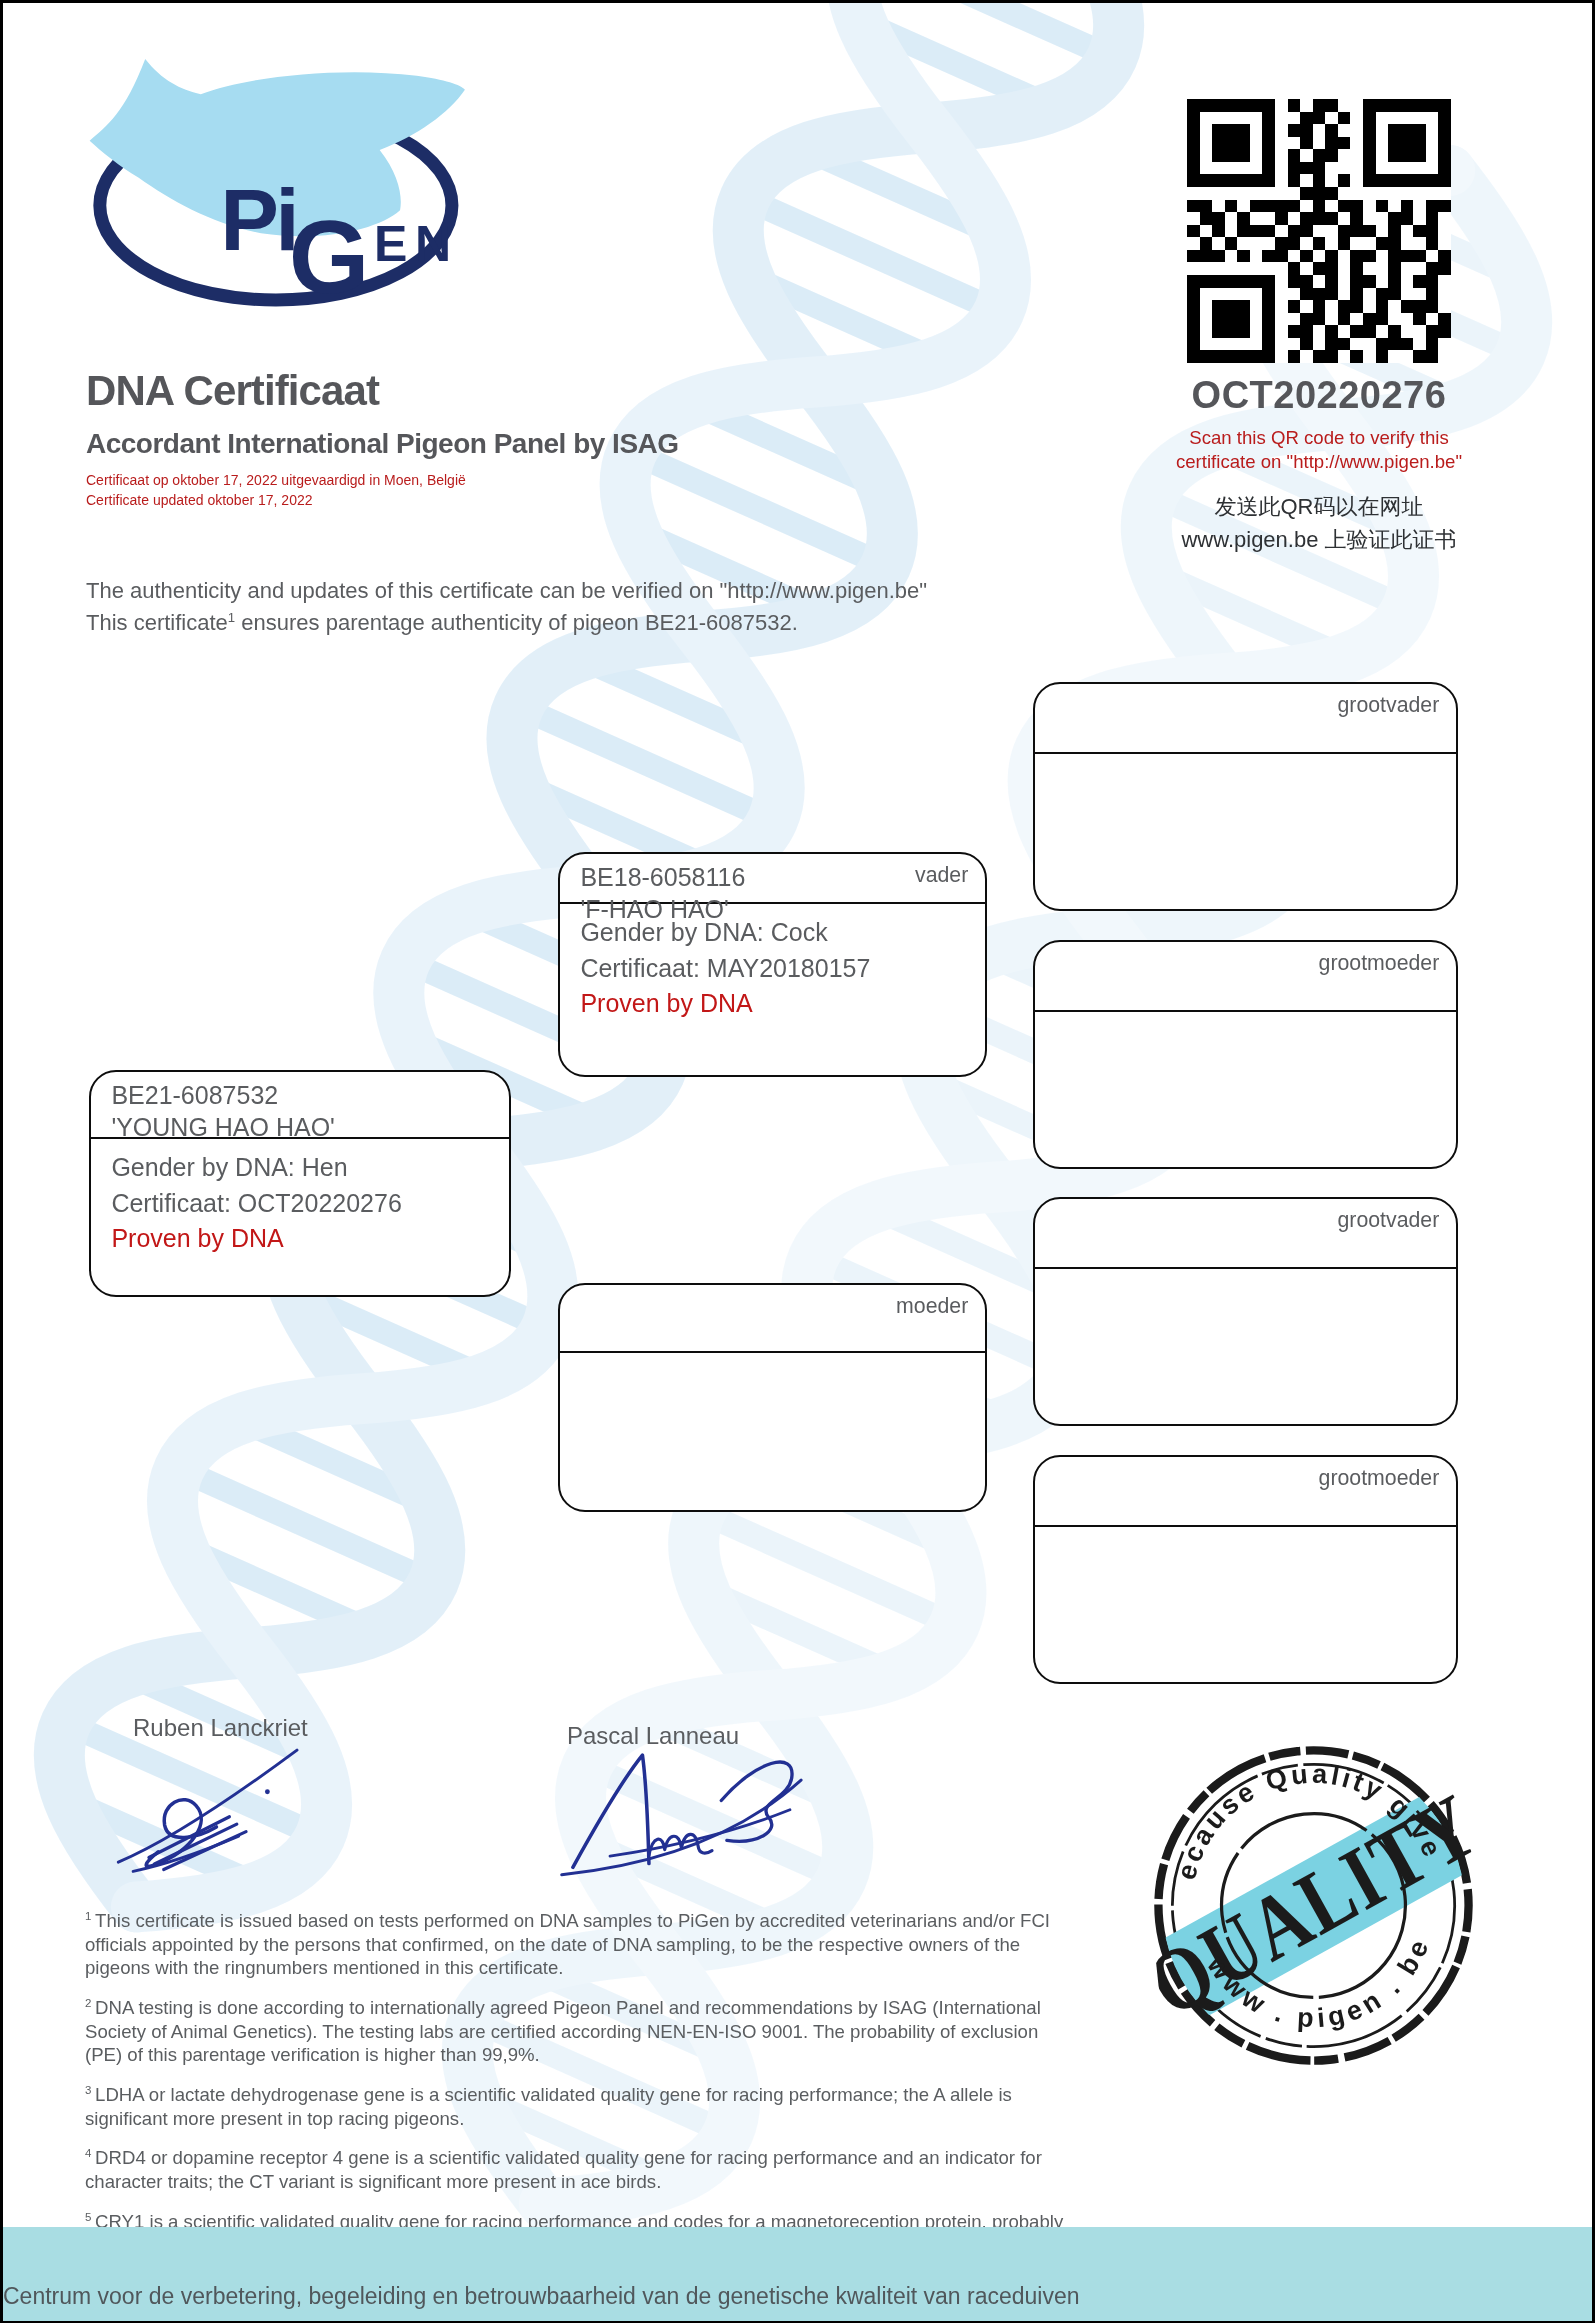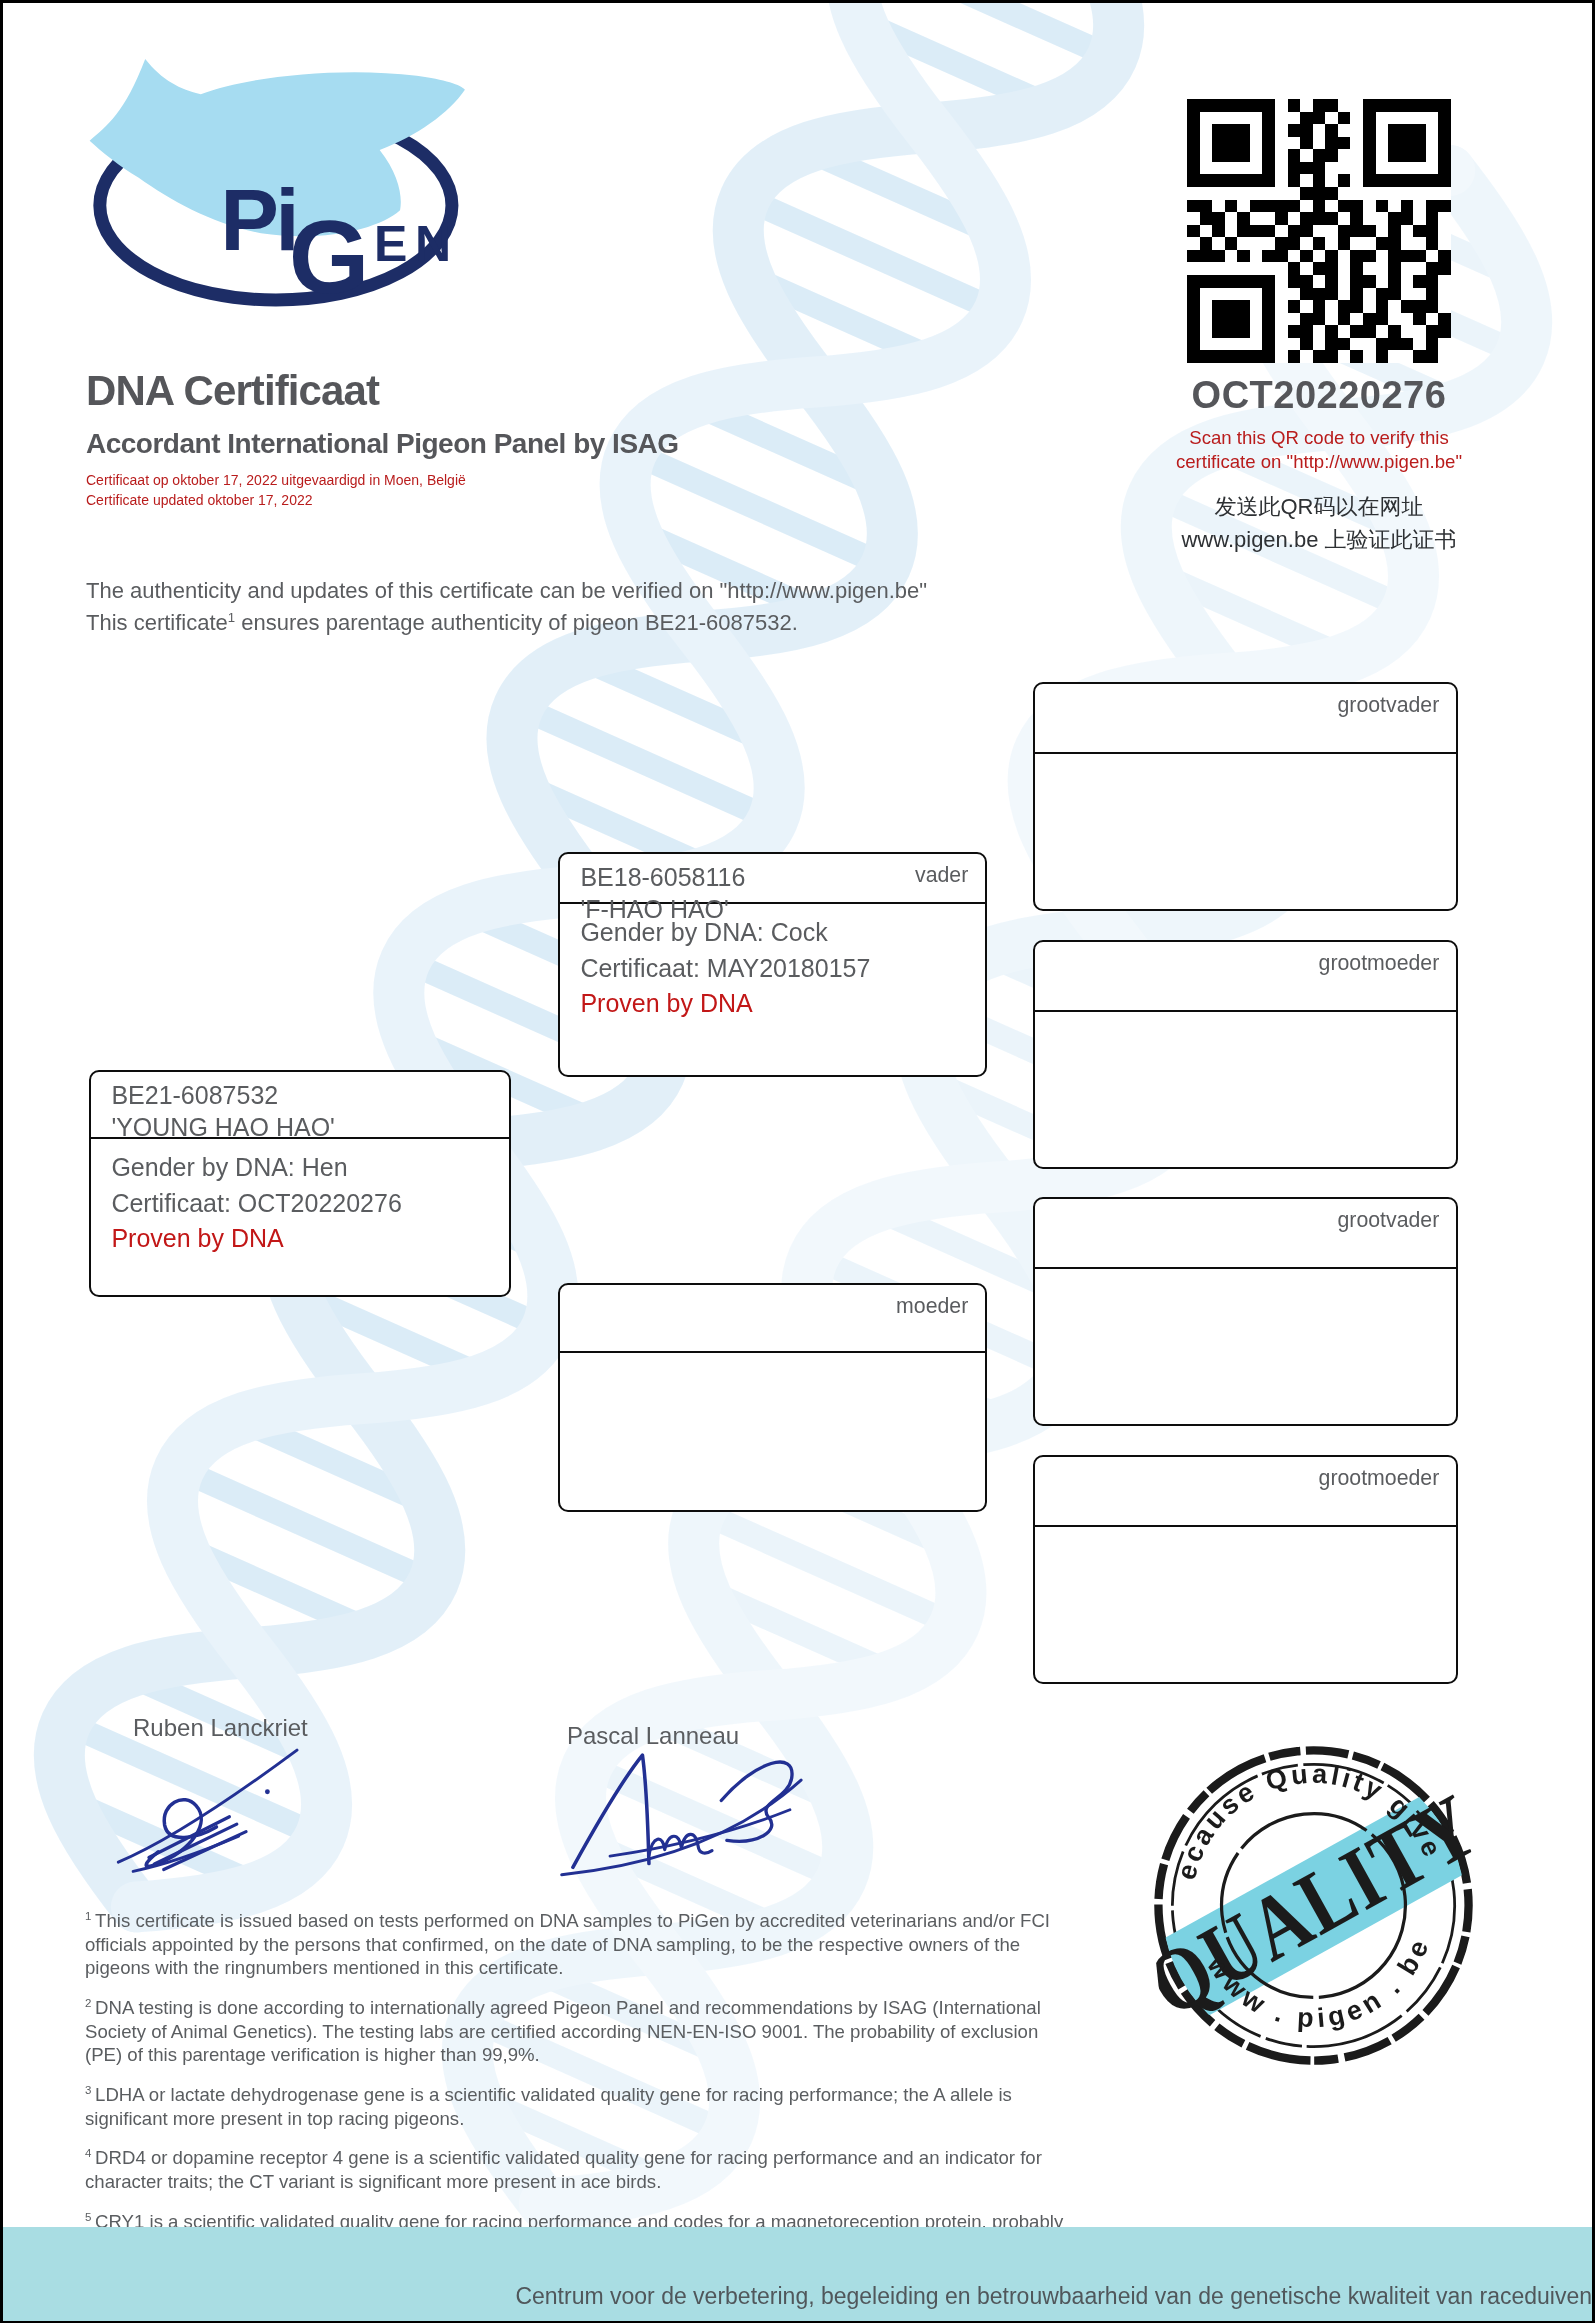--- a/index.html
+++ b/index.html
@@ -24,21 +24,21 @@
 
   
   .title-block{position:absolute;left:83px;top:364px;width:1020px;}
   .h-title{font-size:42px;font-weight:bold;color:#55565a;letter-spacing:-0.9px;margin:0;}
   .h-sub{font-size:28px;font-weight:bold;color:#55565a;margin:13px 0 0 0;letter-spacing:-0.5px;}
   .issue-lines{margin-top:11px;font-size:14px;line-height:1.4;color:#b91c1c;}
   .verify-block{position:absolute;left:83px;top:572px;width:1039px;font-size:22px;line-height:1.45;color:#5a5c5f;}
   .verify-block sup{font-size:.6em;}
 
   
-  .pbox{position:absolute;border:2.8px solid #0d0d0d;border-radius:10px;background:#fff;box-sizing:border-box;}
+  .pbox{position:absolute;border:2.8px solid #0d0d0d;border-radius:27px;background:#fff;box-sizing:border-box;}
   .pbox .hd{display:flex;justify-content:space-between;align-items:flex-start;
     border-bottom:2.8px solid #0d0d0d;box-sizing:border-box;padding:7.4px 16.7px 3.7px 20.4px;}
   .pbox .hd .ids{font-size:25px;line-height:1.28;color:#5a5c5f;}
   .pbox .hd .rel{font-size:21.3px;color:#5a5c5f;padding-top:1.9px;}
   .pbox .bd{padding:11px 20.4px;font-size:25px;line-height:1.42;color:#5a5c5f;}
   .pbox .proven{color:var(--accent-red,#c21717);}
   .box-subject{left:86px;top:1067px;width:422px;height:227px;}
   .box-subject .hd{height:67px;}
   .box-father{left:555px;top:849px;width:429px;height:225px;}
   .box-father .hd{height:50px;}
@@ -61,21 +61,21 @@
   .footnotes p{margin:0 0 16px 0;}
   .footnotes sup{font-size:.62em;margin-right:3.7px;}
 
   
   .stamp{position:absolute;left:1148px;top:1740px;width:325px;height:325px;transform:rotate(-6deg);}
 
   
   .footer{position:absolute;left:0;right:0;bottom:0;height:94px;background:var(--footer-bg,#a9dde3);}
   .footer-row{position:absolute;left:82px;right:74px;top:16px;display:flex;justify-content:space-between;
     font-size:23px;color:#50575b;}
-  .footer-tagline{position:absolute;left:0;right:0;top:56px;text-align:right;font-size:23px;color:#50575b;}
+  .footer-tagline{position:absolute;left:0;right:0;top:56px;text-align:left;font-size:23px;color:#50575b;}
 </style>
 </head>
 <body>
 
 <div class="page">
 
   <svg id="watermark" class="layer" width="1595" height="2324" viewBox="0 0 1720 2505" aria-hidden="true">
     <defs>
       <g id="helix-proto">
         <path fill="none" stroke="#b9daf0" stroke-width="26" stroke-linecap="round" d="

